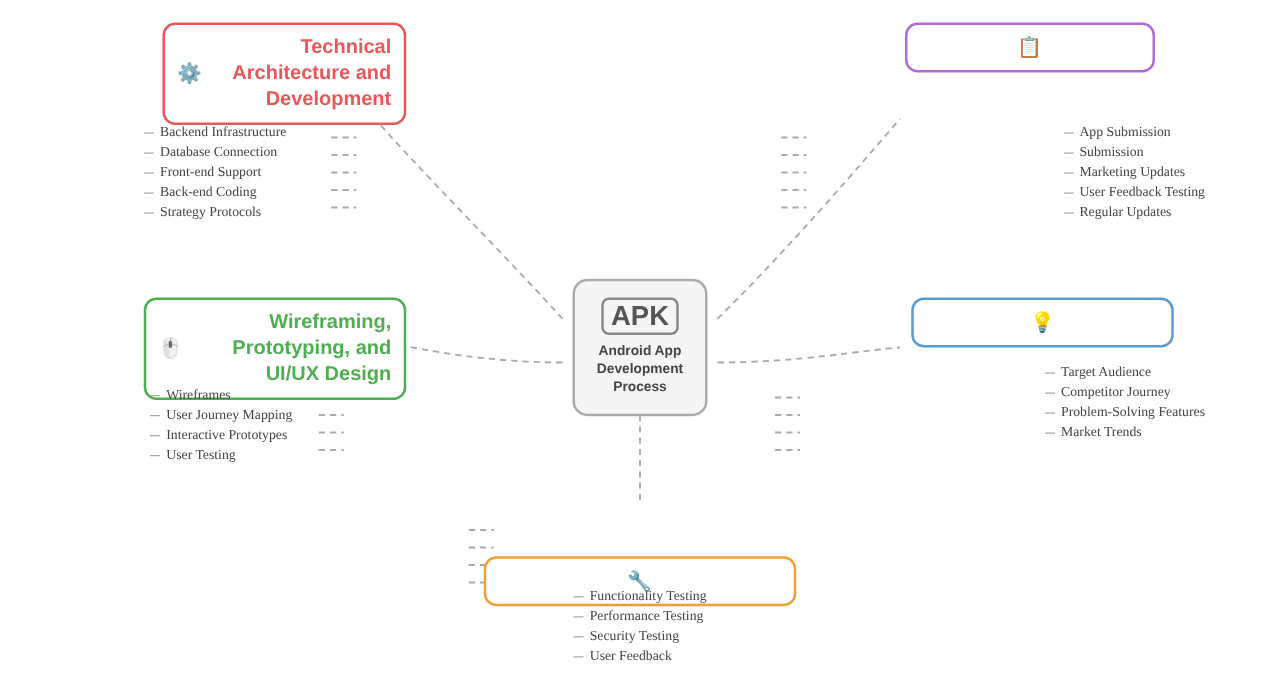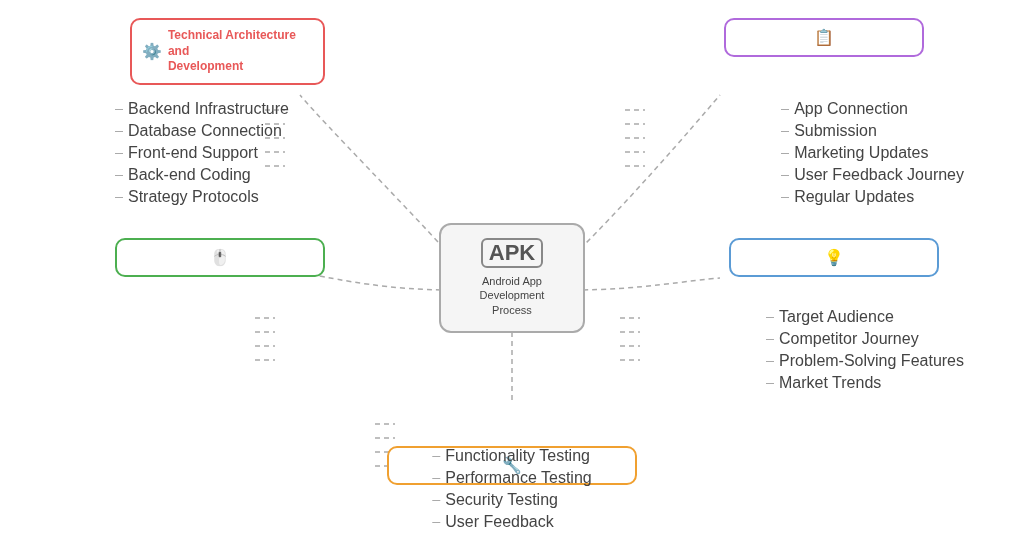--- a/index.html
+++ b/index.html
@@ -18,21 +18,21 @@
       position: relative;
       background: #fff;
     }
 
     
     .center-node {
       position: absolute;
       left: 50%;
       top: 50%;
       transform: translate(-50%, -50%);
-      width: 146px;
+      width: 108px;
       height: 110px;
       background: #f5f5f5;
       border: 2px solid #aaa;
       border-radius: 12px;
       display: flex;
       flex-direction: column;
       align-items: center;
       justify-content: center;
       text-align: center;
       z-index: 10;
@@ -45,21 +45,21 @@
       border: 2px solid #888;
       border-radius: 6px;
       padding: 2px 6px;
       margin-bottom: 6px;
       line-height: 1;
     }
 
     .center-node .center-title {
       font-size: 11px;
       color: #444;
-      font-weight: 400;
+      font-weight: 700;
       line-height: 1.3;
     }
 
     
     .category-box {
       position: absolute;
       border-radius: 10px;
       padding: 8px 10px;
       display: flex;
       align-items: center;
@@ -128,26 +128,27 @@
       width: 250px;
     }
 
     
     .items-list {
       position: absolute;
       z-index: 10;
     }
 
     .item {
-      font-size: 16px;
+      font-size: 11px;
       color: #444;
       display: flex;
       align-items: center;
       margin-bottom: 4px;
       white-space: nowrap;
+      font-family: Liberation Serif, serif;
     }
 
     .item::before {
       content: '';
       display: inline-block;
       width: 8px;
       height: 1px;
       background: #aaa;
       margin-right: 5px;
       flex-shrink: 0;
@@ -166,21 +167,21 @@
     }
 
     
     .items-mid-left {
       top: 310px;
       left: 120px;
     }
 
     
     .items-mid-right {
-      top: 308px;
+      top: 292px;
       right: 60px;
     }
 
     
     .items-bottom {
       bottom: 20px;
       left: 50%;
       transform: translateX(-50%);
     }
 
@@ -196,24 +197,24 @@
     }
 
     .connector-svg line, .connector-svg path {
       stroke: #aaa;
       stroke-width: 1.5;
       stroke-dasharray: 5,4;
       fill: none;
     }
 
     .box-label-text {
-      font-size: 12px;
+      font-size: 16px;
       font-weight: 700;
       line-height: 1.3;
-      text-align: left;
+      text-align: right;
     }
   </style>
 </head>
 <body>
 
 <div class="diagram-container">
 
   <svg class="connector-svg">
 
     <path d="M 450,255 C 400,200 330,130 300,95"></path>
@@ -270,31 +271,38 @@
     <div class="item">Front-end Support</div>
     <div class="item">Back-end Coding</div>
     <div class="item">Strategy Protocols</div>
   </div>
 
   <div class="category-box box-deployment">
     <span class="box-icon">📋</span>
   </div>
 
   <div class="items-list items-top-right">
-    <div class="item">App Connection</div>
+    <div class="item">App Submission</div>
     <div class="item">Submission</div>
     <div class="item">Marketing Updates</div>
-    <div class="item">User Feedback Journey</div>
+    <div class="item">User Feedback Testing</div>
     <div class="item">Regular Updates</div>
   </div>
 
   <div class="category-box box-wireframe">
     <span class="box-icon">🖱️</span>
-  </div>
-
+    <span class="box-label-text">Wireframing, Prototyping, and<br>UI/UX Design</span>
+  </div>
+
+  <div class="items-list items-mid-left">
+    <div class="item">Wireframes</div>
+    <div class="item">User Journey Mapping</div>
+    <div class="item">Interactive Prototypes</div>
+    <div class="item">User Testing</div>
+  </div>
 
   <div class="category-box box-concept">
     <span class="box-icon">💡</span>
   </div>
 
   <div class="items-list items-mid-right">
     <div class="item">Target Audience</div>
     <div class="item">Competitor Journey</div>
     <div class="item">Problem-Solving Features</div>
     <div class="item">Market Trends</div>

